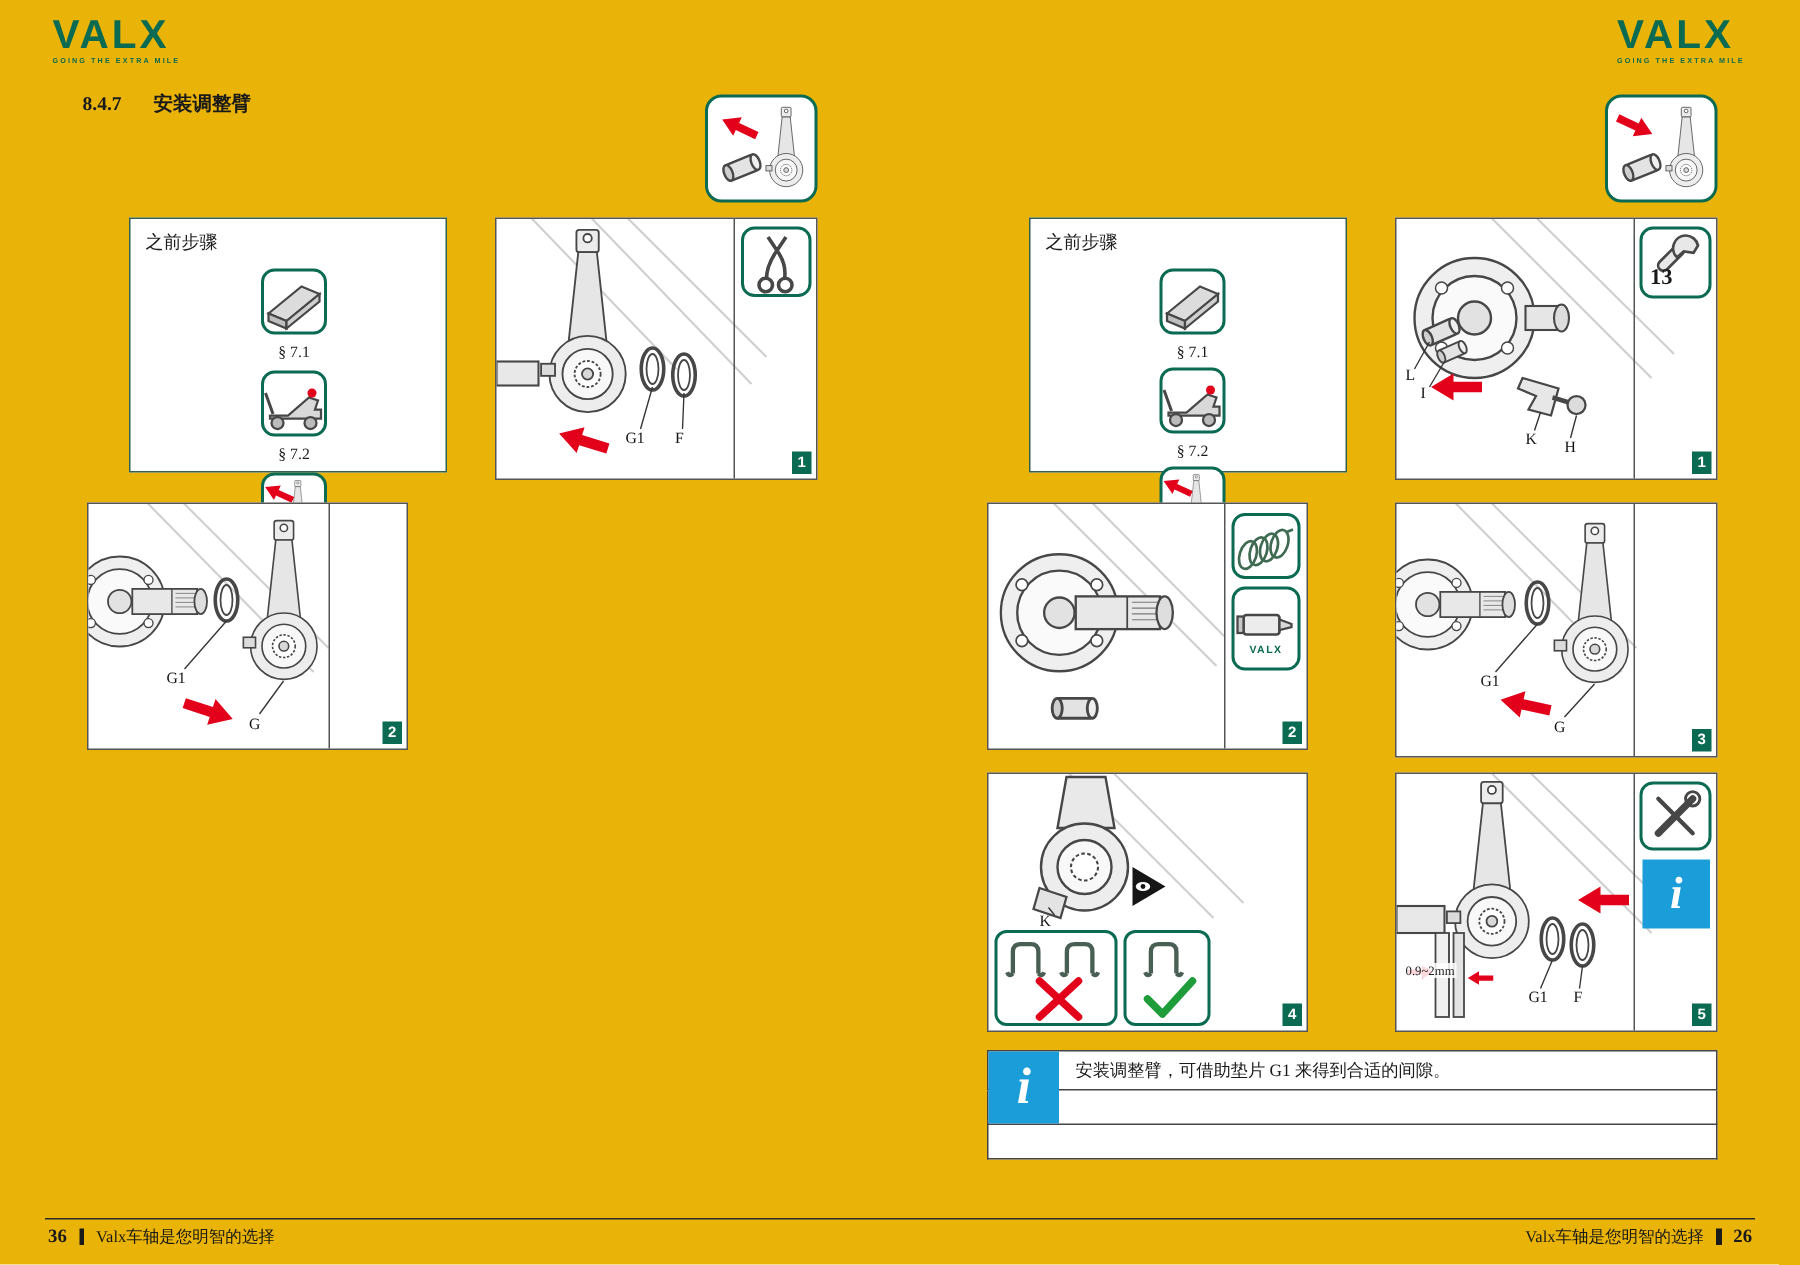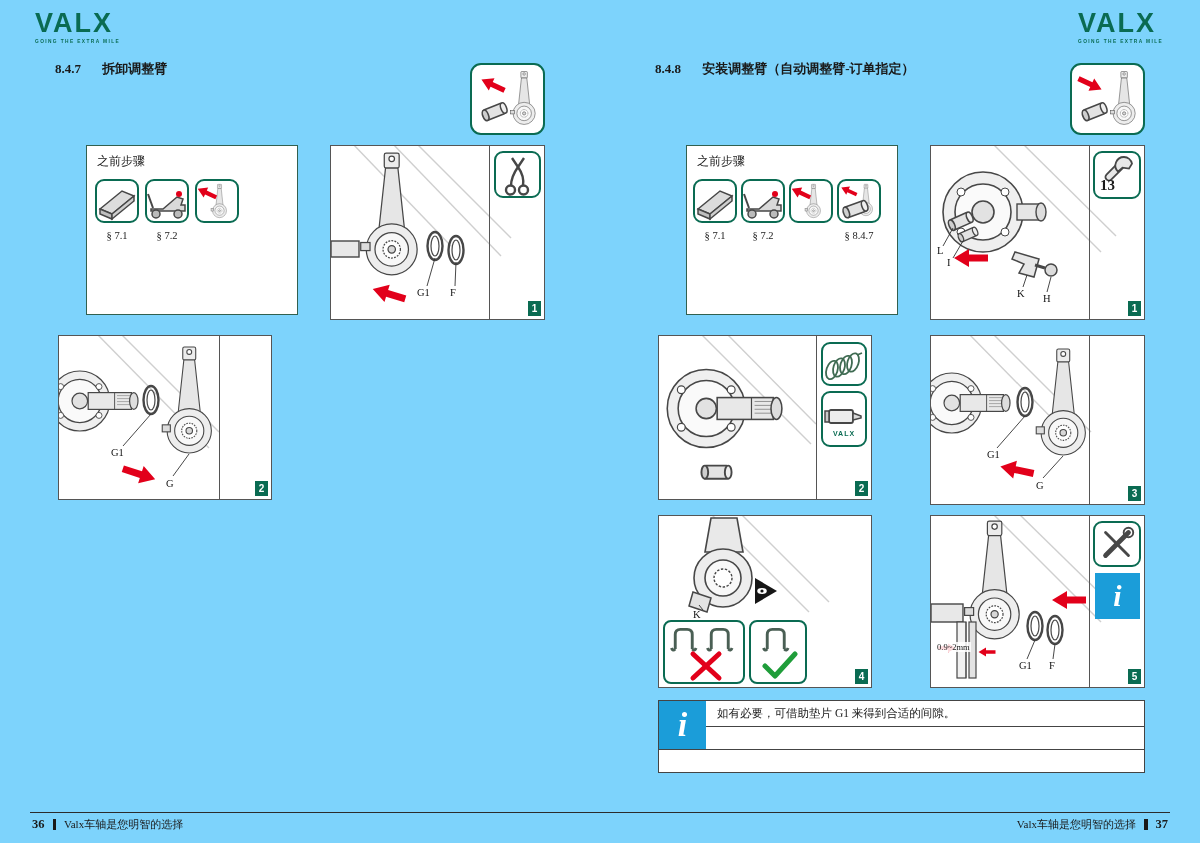--- a/index.html
+++ b/index.html
@@ -1,33 +1,33 @@
 <!DOCTYPE html>
 <html><head>
 <meta charset="utf-8">
 <style>
   * { margin:0; padding:0; box-sizing:border-box; }
   html,body { background:#fff; }
-  .sheet { position:relative; width:1200px; height:843px; background:#7dd3fc; overflow:hidden;
+  .sheet { position:relative; width:1200px; height:843px; background:#eab308; overflow:hidden;
            font-family:"Liberation Serif","DejaVu Serif",serif; color:#1a1a1a; }
   .abs { position:absolute; }
 
   .logo-text { font-family:"Liberation Sans","DejaVu Sans",sans-serif; font-weight:bold;
                font-size:27px; line-height:1; letter-spacing:2px; color:#0a6b52; }
   .logo-tag  { font-family:"Liberation Sans",sans-serif; font-size:4.8px; font-weight:bold;
                letter-spacing:1.4px; color:#0a6b52; margin-top:2px; }
 
   .sec-head { font-size:13px; font-weight:bold; white-space:nowrap; }
   .sec-num  { margin-right:18px; }
 
   .green-round { border:2.4px solid #0a6b52; border-radius:11px; background:#fff; position:absolute; }
 
   .prev-box   { position:absolute; border:1.2px solid #31604f; background:#fff;margin-left:28px; }
   .prev-title { font-size:12px; padding:7px 0 0 10px; }
-  .prev-row   { display:flex; gap:6px; padding:9px 0 0 8px; }
+  .prev-row   { display:flex; gap:6px; padding:9px 0 0 8px;flex-direction:column; }
   .prev-item  { display:flex; flex-direction:column; align-items:center; }
   .icon-box   { width:44px; height:44px; border:2px solid #0a6b52; border-radius:9px; background:#fff;
                 display:flex; align-items:center; justify-content:center; }
   .prev-label { font-size:10.5px; margin-top:7px; }
 
   .panel { position:absolute; border:1px solid #555; background:#fff; }
   .panel svg.art { position:absolute; left:0; top:0; }
   .pdivider { position:absolute; top:0; bottom:0; width:1px; background:#555; }
   .badge { position:absolute; right:3px; bottom:3px; width:13px; height:15px; background:#0a6b52;
            color:#fff; font-family:"Liberation Sans",sans-serif; font-weight:bold; font-size:10px;
@@ -144,25 +144,21 @@
     <div class="logo-text">VALX</div>
     <div class="logo-tag">GOING THE EXTRA MILE</div>
   </div>
   <div class="abs" style="left:1078px;top:10px">
     <div class="logo-text">VALX</div>
     <div class="logo-tag">GOING THE EXTRA MILE</div>
   </div>
 
   <div class="sec-head abs" style="left:55px;top:60px">
     <span class="sec-num">8.4.7</span>
-    <span>拆卸调整臂</span>
-  </div>
-  <div class="sec-head abs" style="left:655px;top:60px">
-    <span class="sec-num">8.4.8</span>
-    <span>安装调整臂（自动调整臂-订单指定）</span>
+    <span>安装调整臂</span>
   </div>
 
   <div class="green-round" style="left:470px;top:63px;width:75px;height:72px">
     <svg width="71" height="68" viewBox="0 0 71 68" style="position:absolute;left:1px;top:1px">
       <use href="#g-arm" transform="translate(36,5) scale(0.27)"></use>
       <use href="#g-pin" transform="translate(8,42) rotate(-22)"></use>
       <use href="#g-arrow" transform="translate(20,19) rotate(205) scale(0.75) translate(-17,-9)"></use>
     </svg>
   </div>
   <div class="green-round" style="left:1070px;top:63px;width:75px;height:72px">
@@ -446,34 +442,34 @@
       <span>i</span>
     </div>
     <span class="mm-note" style="left:5px;top:126px">0.9~2mm</span>
     <span class="lbl" style="left:88px;top:145px">G1</span>
     <span class="lbl" style="left:118px;top:145px">F</span>
     <div class="badge">5</div>
   </div>
 
   <div class="info-table" style="left:658px;top:700px;width:487px">
     <div class="itr first" style="height:27px">
-      <span>如有必要，可借助垫片 G1 来得到合适的间隙。</span>
+      <span>安装调整臂，可借助垫片 G1 来得到合适的间隙。</span>
     </div>
     <div class="itr" style="height:23px"></div>
     <div class="itr" style="height:23px"></div>
     <div class="info-blue" style="left:1px;top:1px;width:47px;height:48px;font-size:34px">
       <span>i</span>
     </div>
   </div>
 
   <div class="footer-rule" style="left:30px;right:30px;top:812px"></div>
   <div class="footer" style="left:32px;top:817px">
     <span class="pg">36</span>
     <span class="fsep"></span>
     <span>Valx车轴是您明智的选择</span>
   </div>
   <div class="footer" style="right:32px;top:817px">
     <span>Valx车轴是您明智的选择</span>
     <span class="fsep"></span>
-    <span class="pg">37</span>
+    <span class="pg">26</span>
   </div>
 
 </div>
 
 </body></html>

